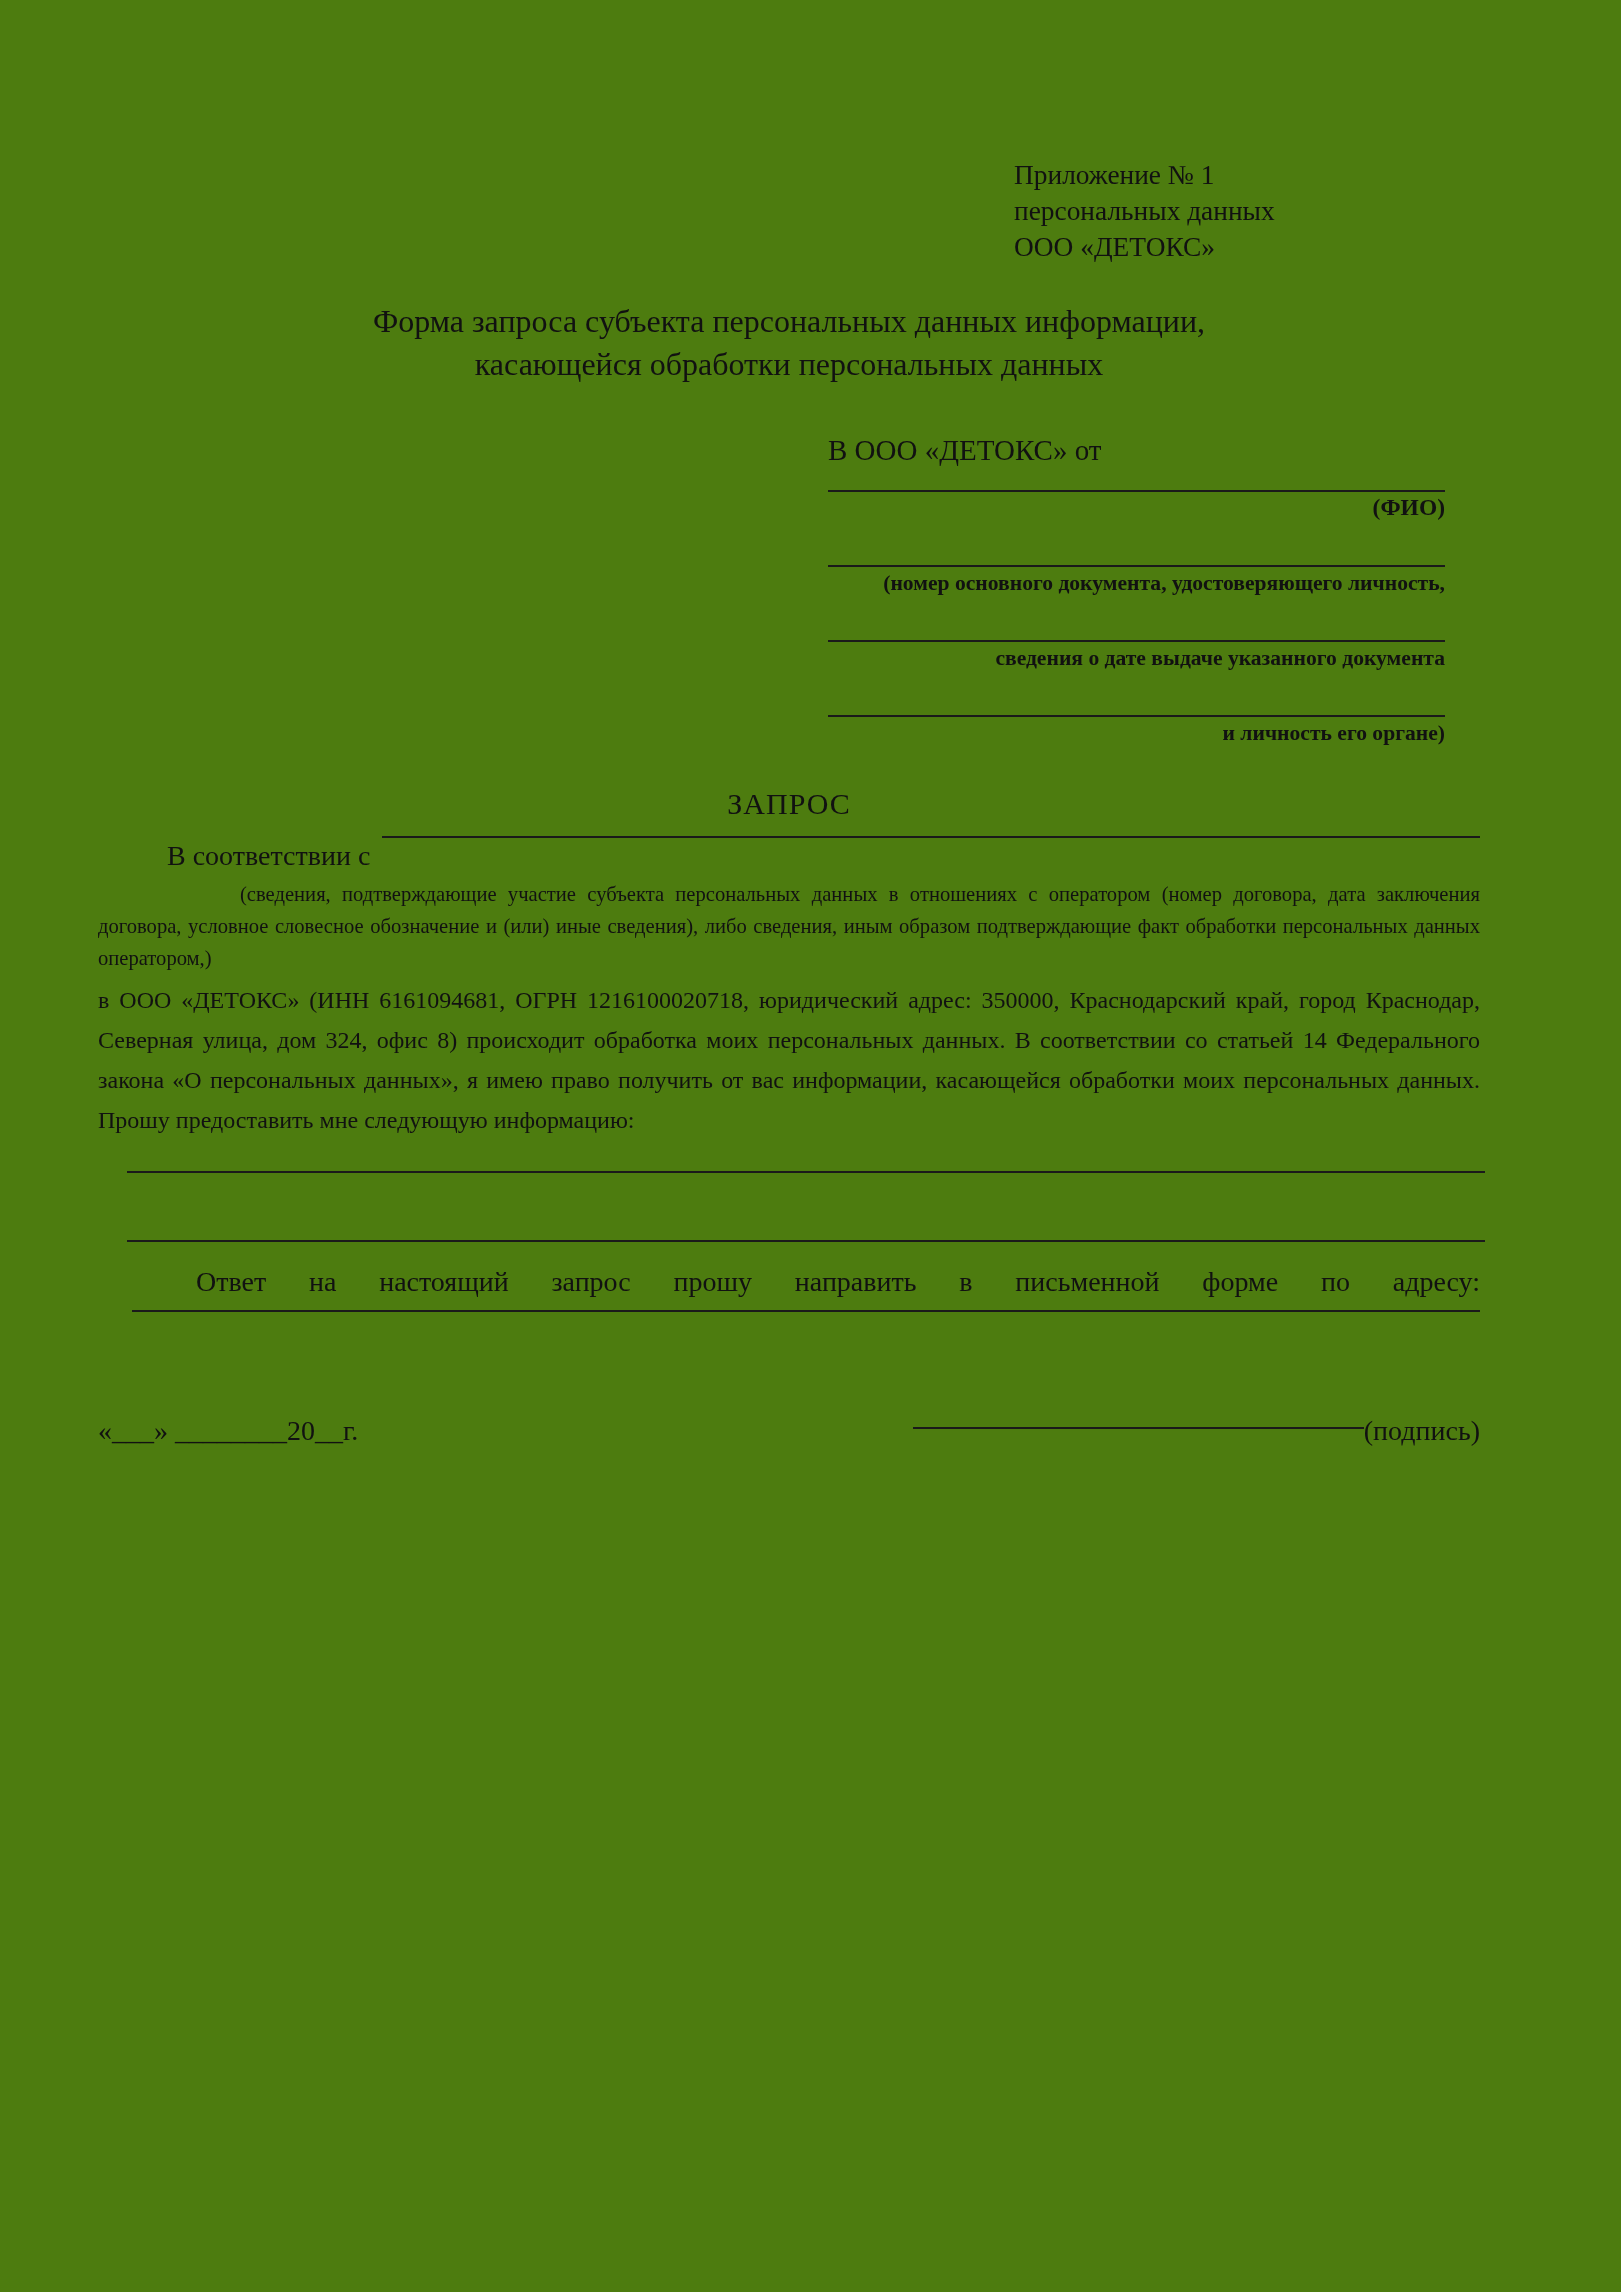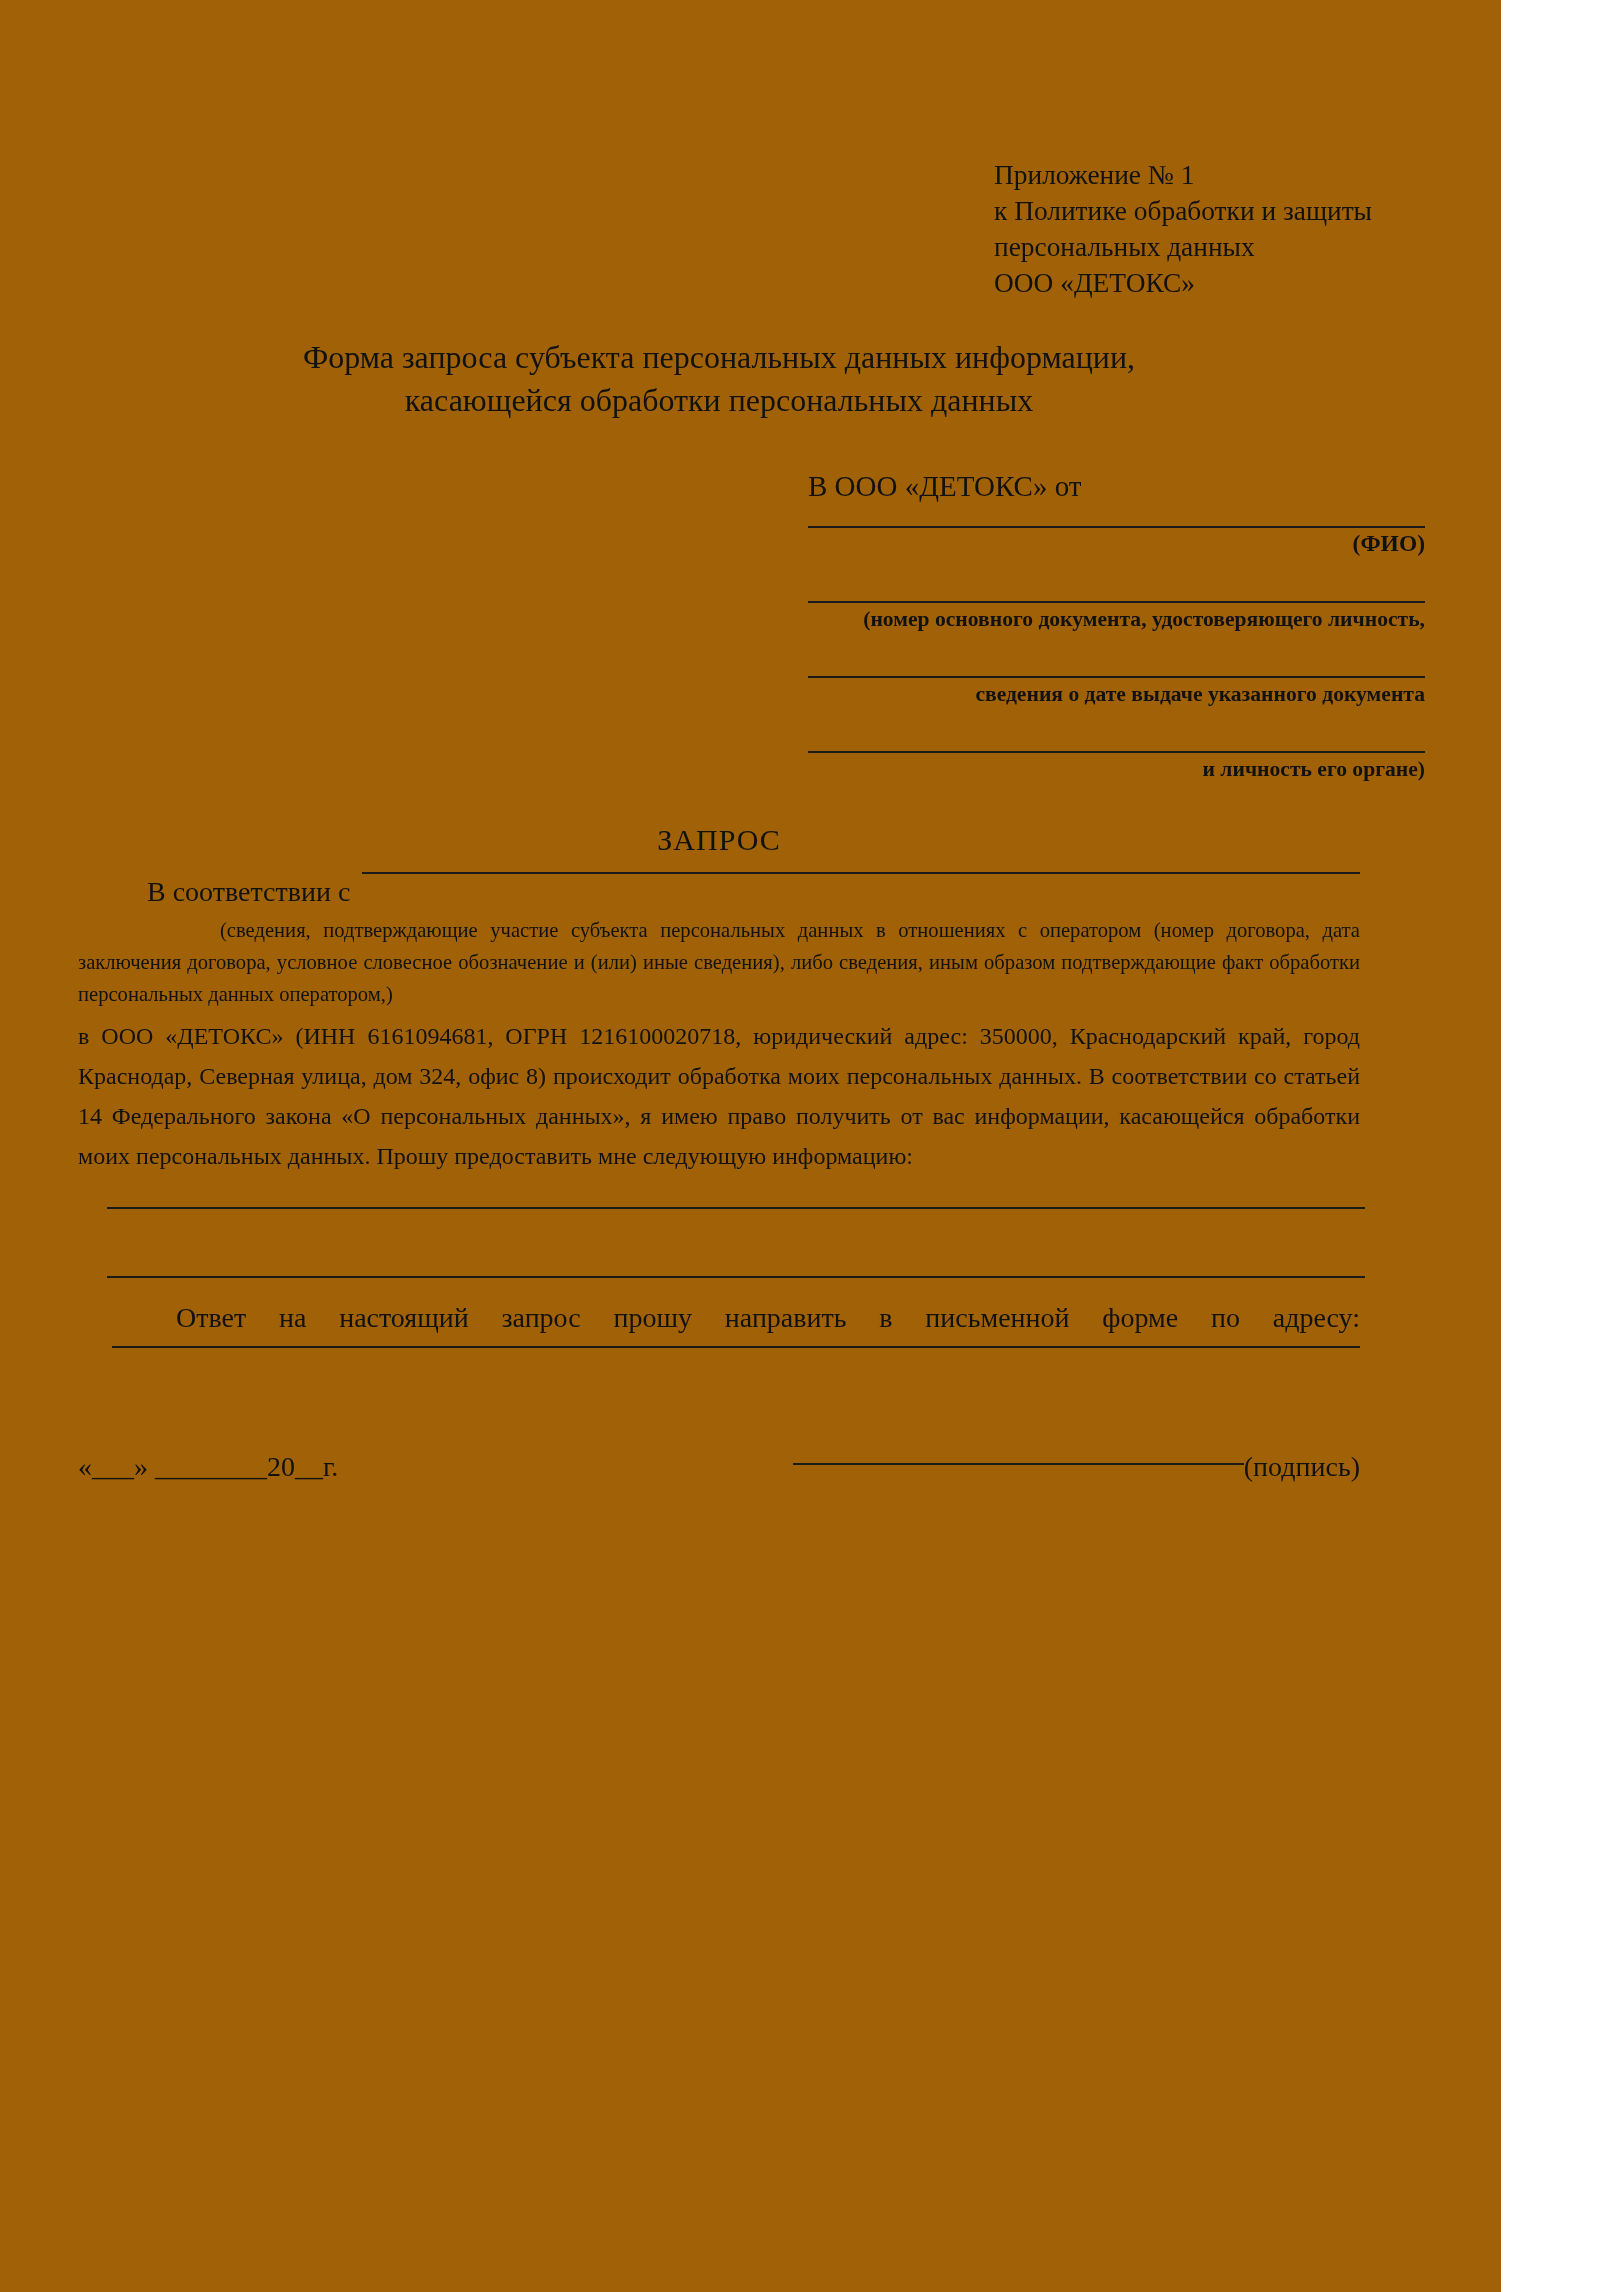--- a/index.html
+++ b/index.html
@@ -2,27 +2,27 @@
 <html><head>
 <meta charset="utf-8">
 <style>
   html, body {
     margin: 0;
     padding: 0;
     background: #ffffff;
   }
   .page {
     position: relative;
-    width: 1501px;
+    width: 1621px;
     height: 2293px;
-    background: #a16207;
+    background: #4d7c0f;
     color: #111;
     font-family: "Liberation Serif", "DejaVu Serif", serif;
     box-sizing: border-box;
-    padding: 0 141px 0 78px;
+    padding: 0 141px 0 98px;
     overflow: hidden;
   }
   
   .appendix {
     margin-left: 916px;
     padding-top: 157px;
     font-size: 27.4px;
     line-height: 36px;
     white-space: nowrap;
   }
@@ -154,21 +154,20 @@
   }
   .sign-row .sign-label { white-space: nowrap; }
 </style>
 </head>
 <body>
 
 <div class="page">
 
   <div class="appendix">
     <div>Приложение № 1</div>
-    <div>к Политике обработки и защиты</div>
     <div>персональных данных</div>
     <div>ООО «ДЕТОКС»</div>
   </div>
 
   <div class="doc-title">
     <div>Форма запроса субъекта персональных данных информации,</div>
     <div>касающейся обработки персональных данных</div>
   </div>
 
   <div class="addressee">

